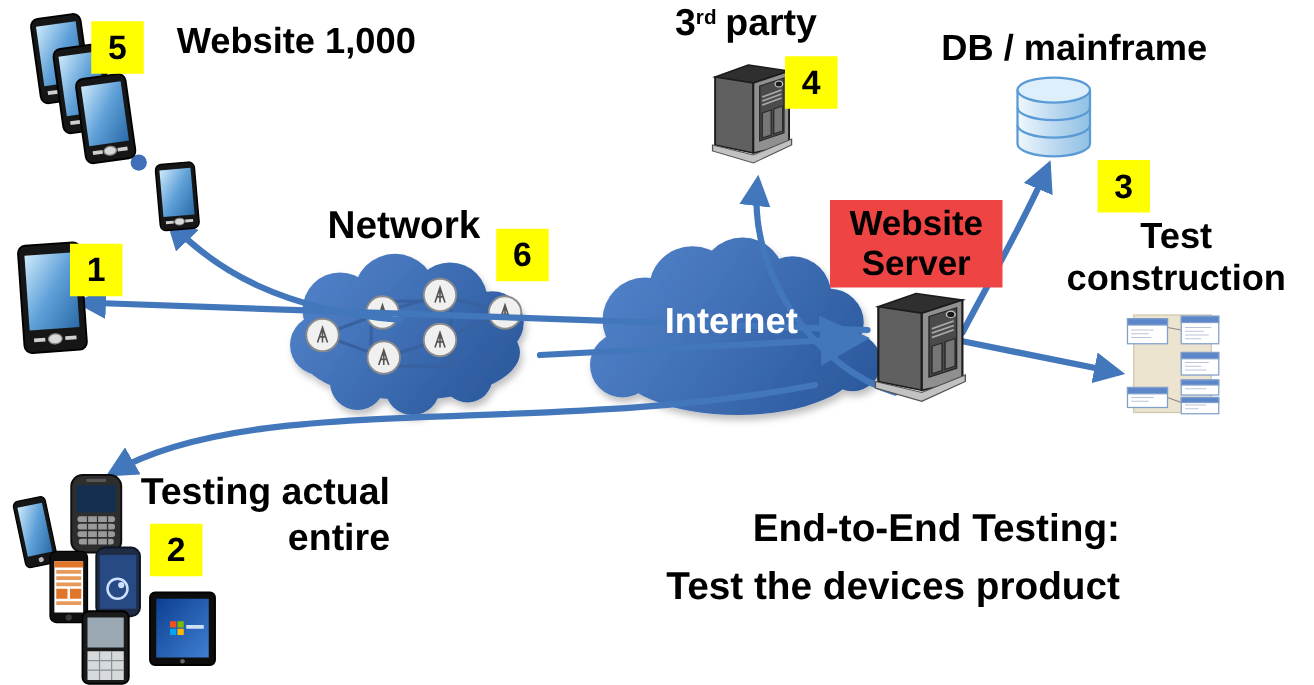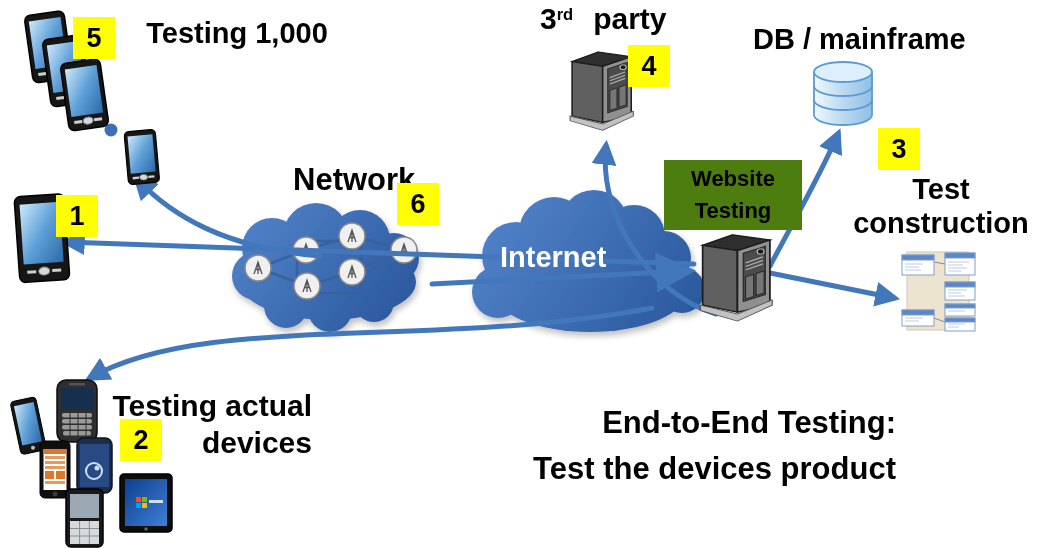--- a/index.html
+++ b/index.html
@@ -9,32 +9,32 @@
   }
   svg.stage{position:absolute;left:0;top:0;z-index:1;}
   .lbl{position:absolute;z-index:2;font-weight:bold;color:#000;}
   .ln{display:block;}
   .badge{
     position:absolute;z-index:3;width:42px;height:42px;background:#ffff00;
     display:flex;align-items:center;justify-content:center;
     font-weight:bold;font-size:27px;color:#000;
   }
   .vu{left:122px;top:16px;width:230px;text-align:center;font-size:29px;line-height:35px;}
-  .net{left:262px;top:162px;font-size:31px;margin-left:31px;}
-  .inet{left:500px;top:241px;width:170px;text-align:left;color:#fff;font-size:29px;}
+  .net{left:262px;top:162px;font-size:31px;}
+  .inet{left:500px;top:241px;width:170px;text-align:center;color:#fff;font-size:29px;}
   .tp{left:540px;top:2px;font-size:30px;}
   .tp-sup{font-size:0.55em;position:relative;top:-0.55em;margin-top:36px;}
-  .tp-word{margin-left:20px;}
+  .tp-word{margin-left:7px;}
   .dbm{left:753px;top:23px;font-size:29px;}
   .ws{
-    left:664px;top:160px;width:138px;background:#4d7c0f;
-    text-align:center;font-size:22px;line-height:32px;padding:3px 0;
+    left:664px;top:160px;width:138px;background:#ef4444;
+    text-align:center;font-size:28px;line-height:32px;padding:3px 0;
   }
   .uc{left:836px;top:172px;width:210px;text-align:center;font-size:29px;line-height:34px;}
-  .ta{left:88px;top:375px;width:224px;text-align:right;font-size:30px;line-height:37px;margin-top:12px;}
+  .ta{left:88px;top:375px;width:224px;text-align:right;font-size:30px;line-height:37px;}
   .title{left:476px;top:400px;width:420px;text-align:right;font-size:31px;line-height:46px;}
 </style>
 </head>
 <body>
 
 <div id="diagram">
 
   <svg class="stage" width="1051" height="548" viewBox="0 0 1051 548">
     <defs>
       <linearGradient id="scr" x1="0" y1="0" x2="1" y2="1">
@@ -272,44 +272,44 @@
   </svg>
 
   <div class="badge" style="left:73px;top:17px;">5</div>
   <div class="badge" style="left:56px;top:195px;">1</div>
   <div class="badge" style="left:120px;top:419px;">2</div>
   <div class="badge" style="left:397px;top:183px;">6</div>
   <div class="badge" style="left:628px;top:45px;">4</div>
   <div class="badge" style="left:878px;top:128px;">3</div>
 
   <div class="lbl vu">
-    <span class="ln">Testing 1,000</span>
+    <span class="ln">Website 1,000</span>
   </div>
 
   <div class="lbl net">Network</div>
 
   <div class="lbl inet">Internet</div>
 
   <div class="lbl tp"><span>3</span><span class="tp-sup">rd</span><span class="tp-word">party</span></div>
 
   <div class="lbl dbm">DB / mainframe</div>
 
   <div class="lbl ws">
     <span class="ln">Website</span>
-    <span class="ln">Testing</span>
+    <span class="ln">Server</span>
   </div>
 
   <div class="lbl uc">
     <span class="ln">Test</span>
     <span class="ln">construction</span>
   </div>
 
   <div class="lbl ta">
     <span class="ln">Testing actual</span>
-    <span class="ln">devices</span>
+    <span class="ln">entire</span>
   </div>
 
   <div class="lbl title">
     <span class="ln">End-to-End Testing:</span>
     <span class="ln">Test the devices product</span>
   </div>
 
 </div>
 
 </body></html>

